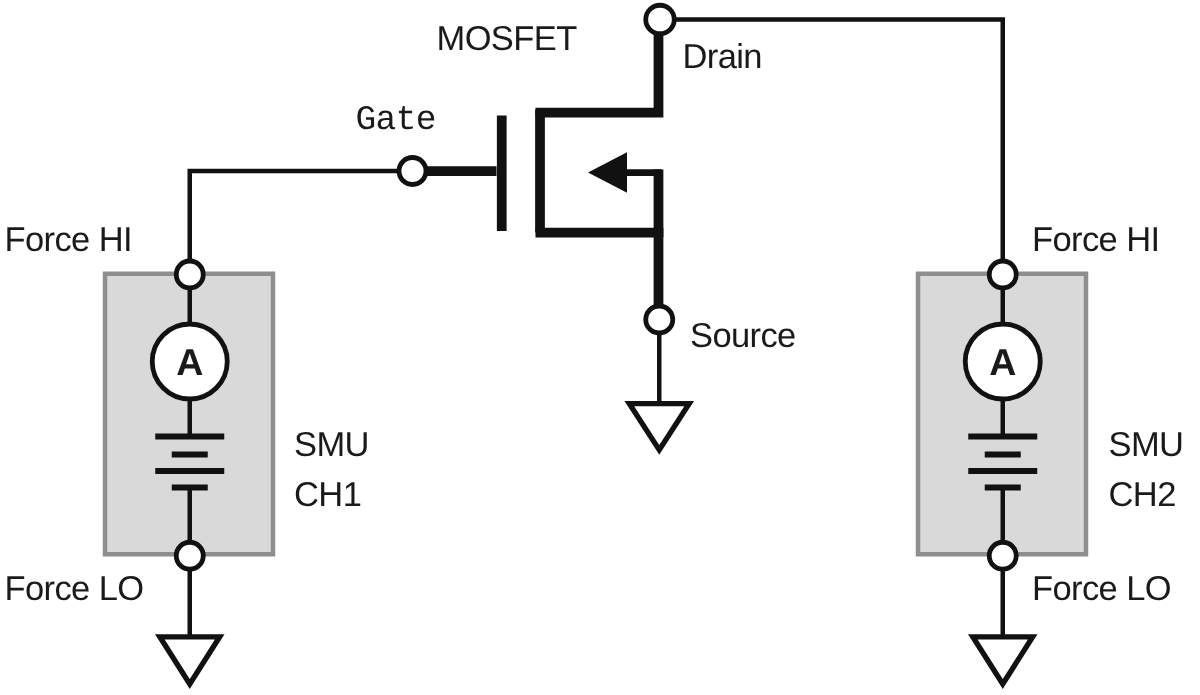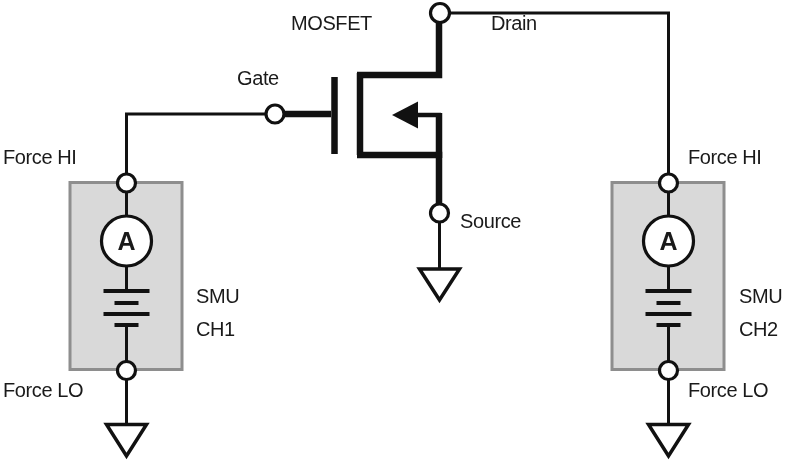--- a/index.html
+++ b/index.html
@@ -4,21 +4,21 @@
 <style>
   * { margin:0; padding:0; box-sizing:border-box; }
   html,body { background:#fff; }
   body { font-family:"Liberation Sans", sans-serif; }
   .stage {
     position:relative; width:800px; height:463px;
     background:var(--background,#ffffff); overflow:hidden;
   }
   svg.circuit { position:absolute; left:0; top:0; }
   .lbl {
-    position:absolute; font-size:20px; line-height:1.15;
+    position:absolute; font-size:23px; line-height:1.15;
     color:var(--text,#1a1a1a); letter-spacing:-0.4px; white-space:nowrap;
   }
   .name-block { line-height:33px;margin-top:30px; }
   .wire  { stroke:var(--line,#111111); stroke-width:3;   fill:none; }
   .thick { stroke:var(--line,#111111); stroke-width:6.5; fill:none; stroke-linejoin:miter; }
   .shaft { stroke:var(--line,#111111); stroke-width:4.5; fill:none; }
   .node  { fill:#ffffff; stroke:var(--line,#111111); stroke-width:3.2; }
   .box   { fill:var(--box-fill,#d9d9d9); stroke:var(--box-border,#8e8e8e); stroke-width:3; }
   .plate { stroke:var(--line,#111111); stroke-width:4; fill:none; stroke-linecap:butt; }
   .gnd   { fill:#ffffff; stroke:var(--line,#111111); stroke-width:3.5; stroke-linejoin:miter; }
@@ -88,22 +88,22 @@
       <circle class="node" cx="668.5" cy="241" r="25"></circle>
       <text class="ammeter-a" x="668.5" y="250">A</text>
       <circle class="node" cx="668.5" cy="183" r="9"></circle>
       <circle class="node" cx="668.5" cy="370.5" r="9"></circle>
       <line class="wire" x1="668.5" y1="379" x2="668.5" y2="426"></line>
       <polygon class="gnd" points="648.5,424.5 688.5,424.5 668.5,456"></polygon>
     </g>
   </svg>
 
   <div class="lbl" style="left:291px; top:12px;">MOSFET</div>
-  <div class="lbl" style="left:455px; top:12px;margin-left:36px;">Drain</div>
-  <div class="lbl" style="left:237px; top:67px;">Gate</div>
+  <div class="lbl" style="left:455px; top:24px;">Drain</div>
+  <div class="lbl" style="left:237px; top:67px;font-family:Liberation Mono, monospace;">Gate</div>
   <div class="lbl" style="left:460px; top:166px;margin-top:44px;">Source</div>
 
   <div class="lbl" style="left:3px; top:146px;">Force HI</div>
   <div class="lbl name-block" style="left:196px; top:250px;">
     <div>SMU</div>
     <div>CH1</div>
   </div>
   <div class="lbl" style="left:3px; top:379px;">Force LO</div>
 
   <div class="lbl" style="left:688px; top:146px;">Force HI</div>

